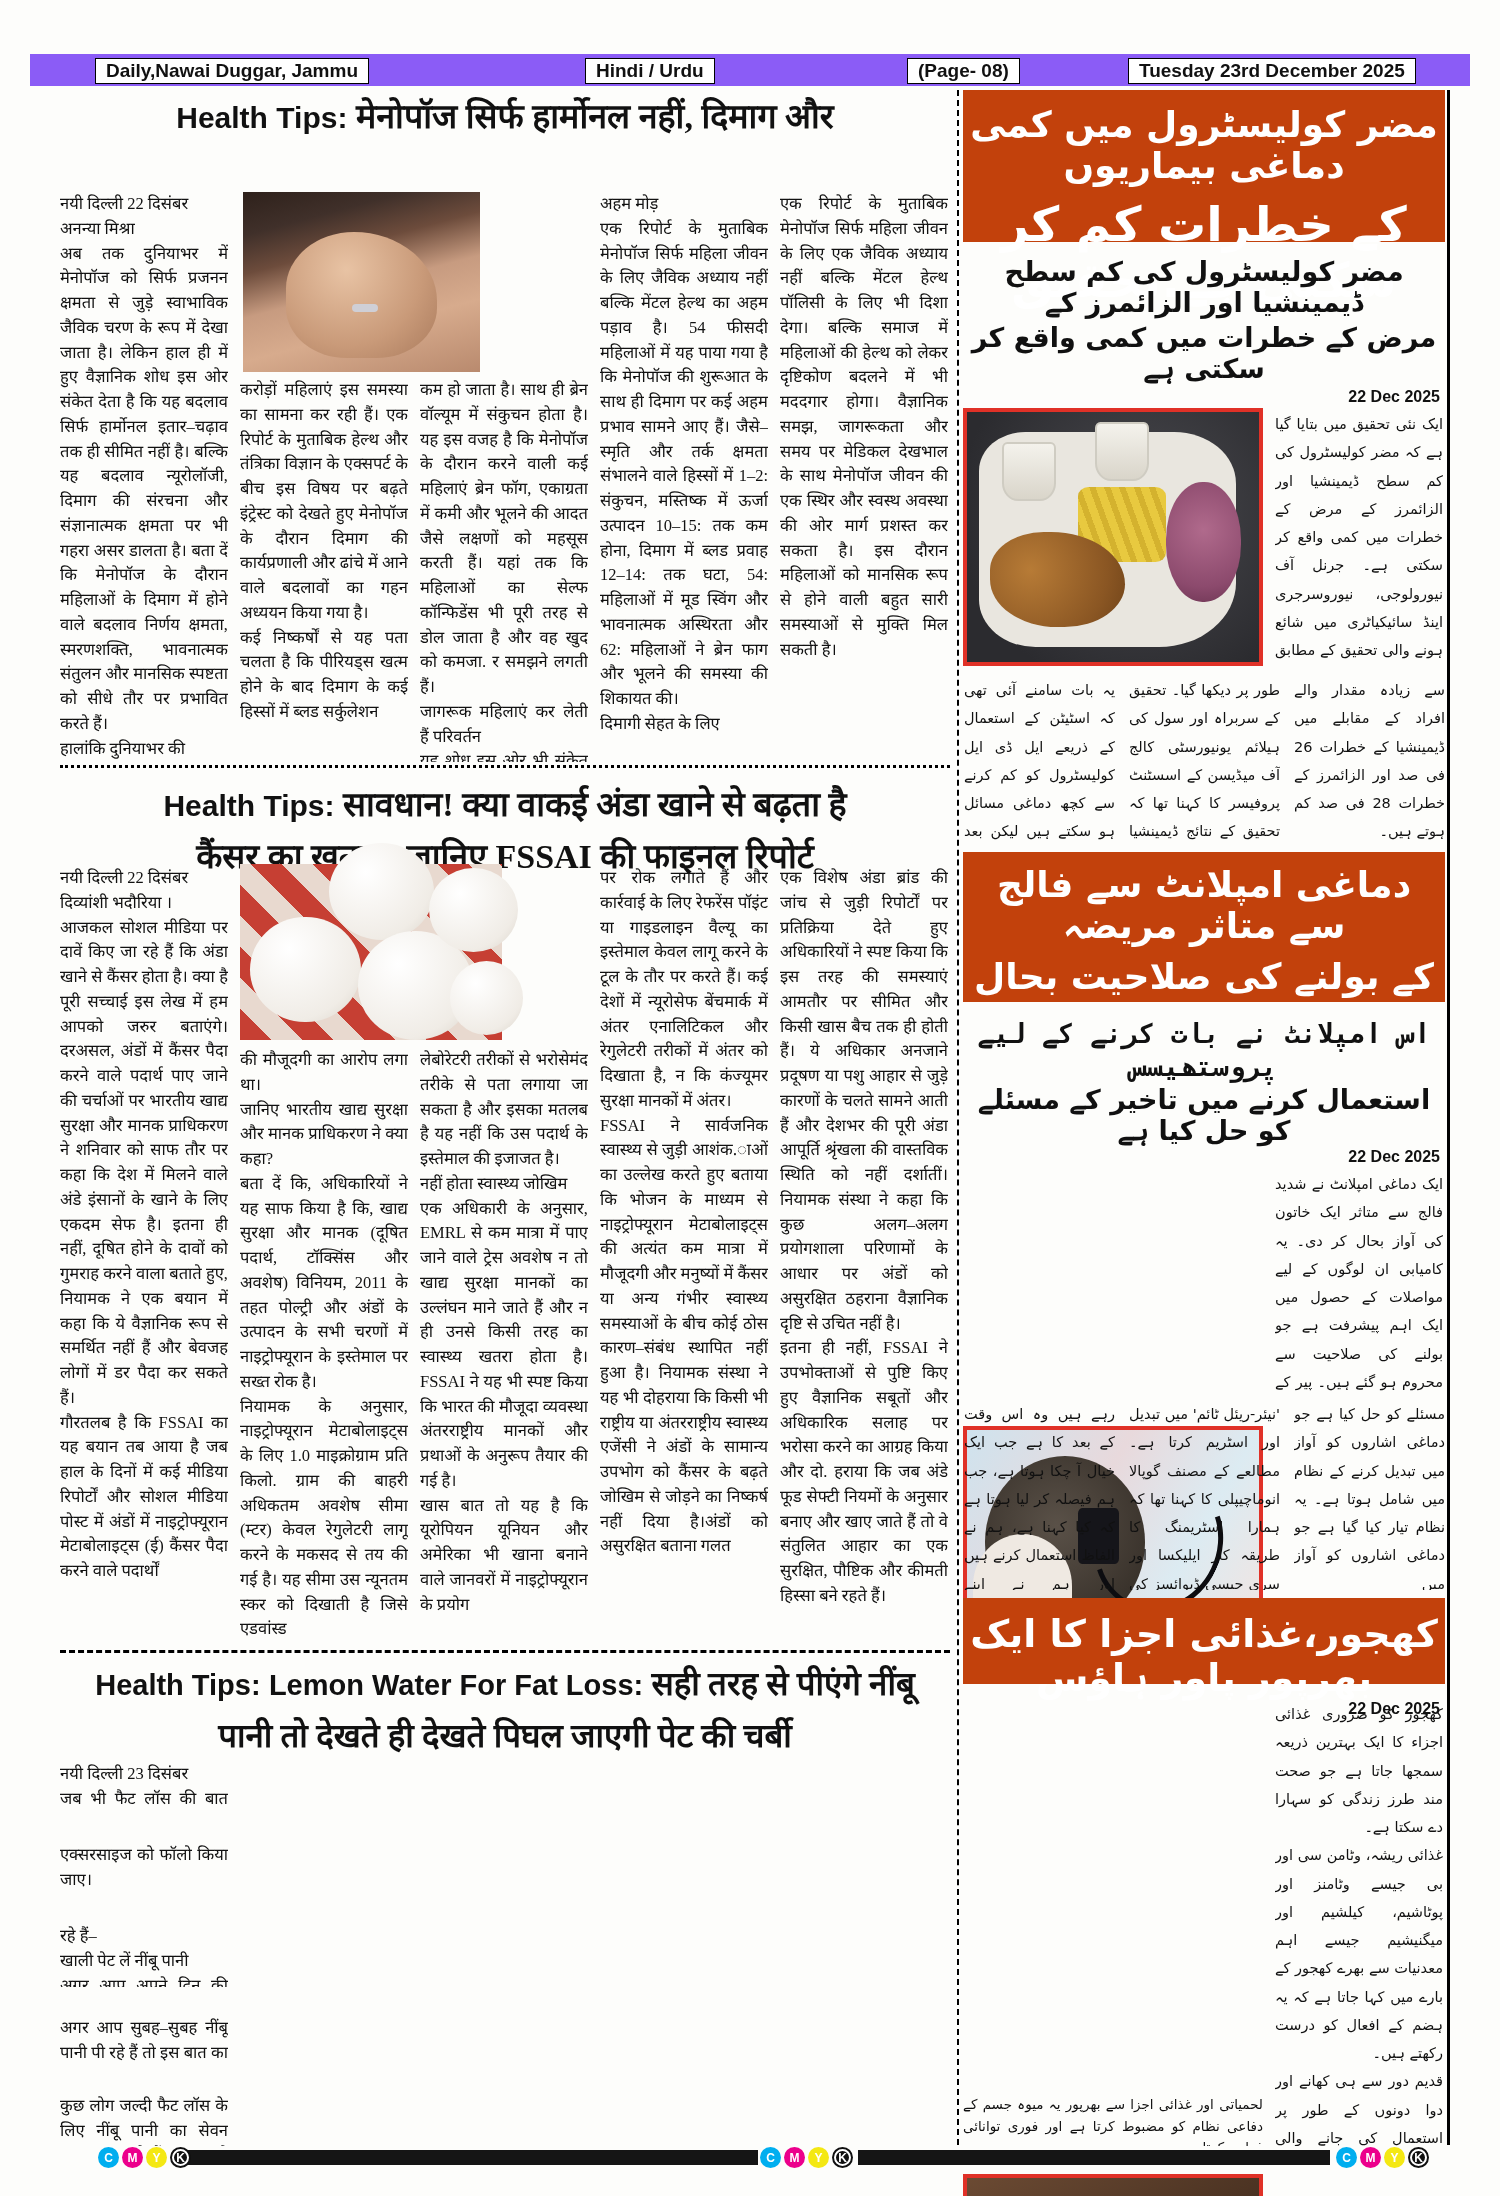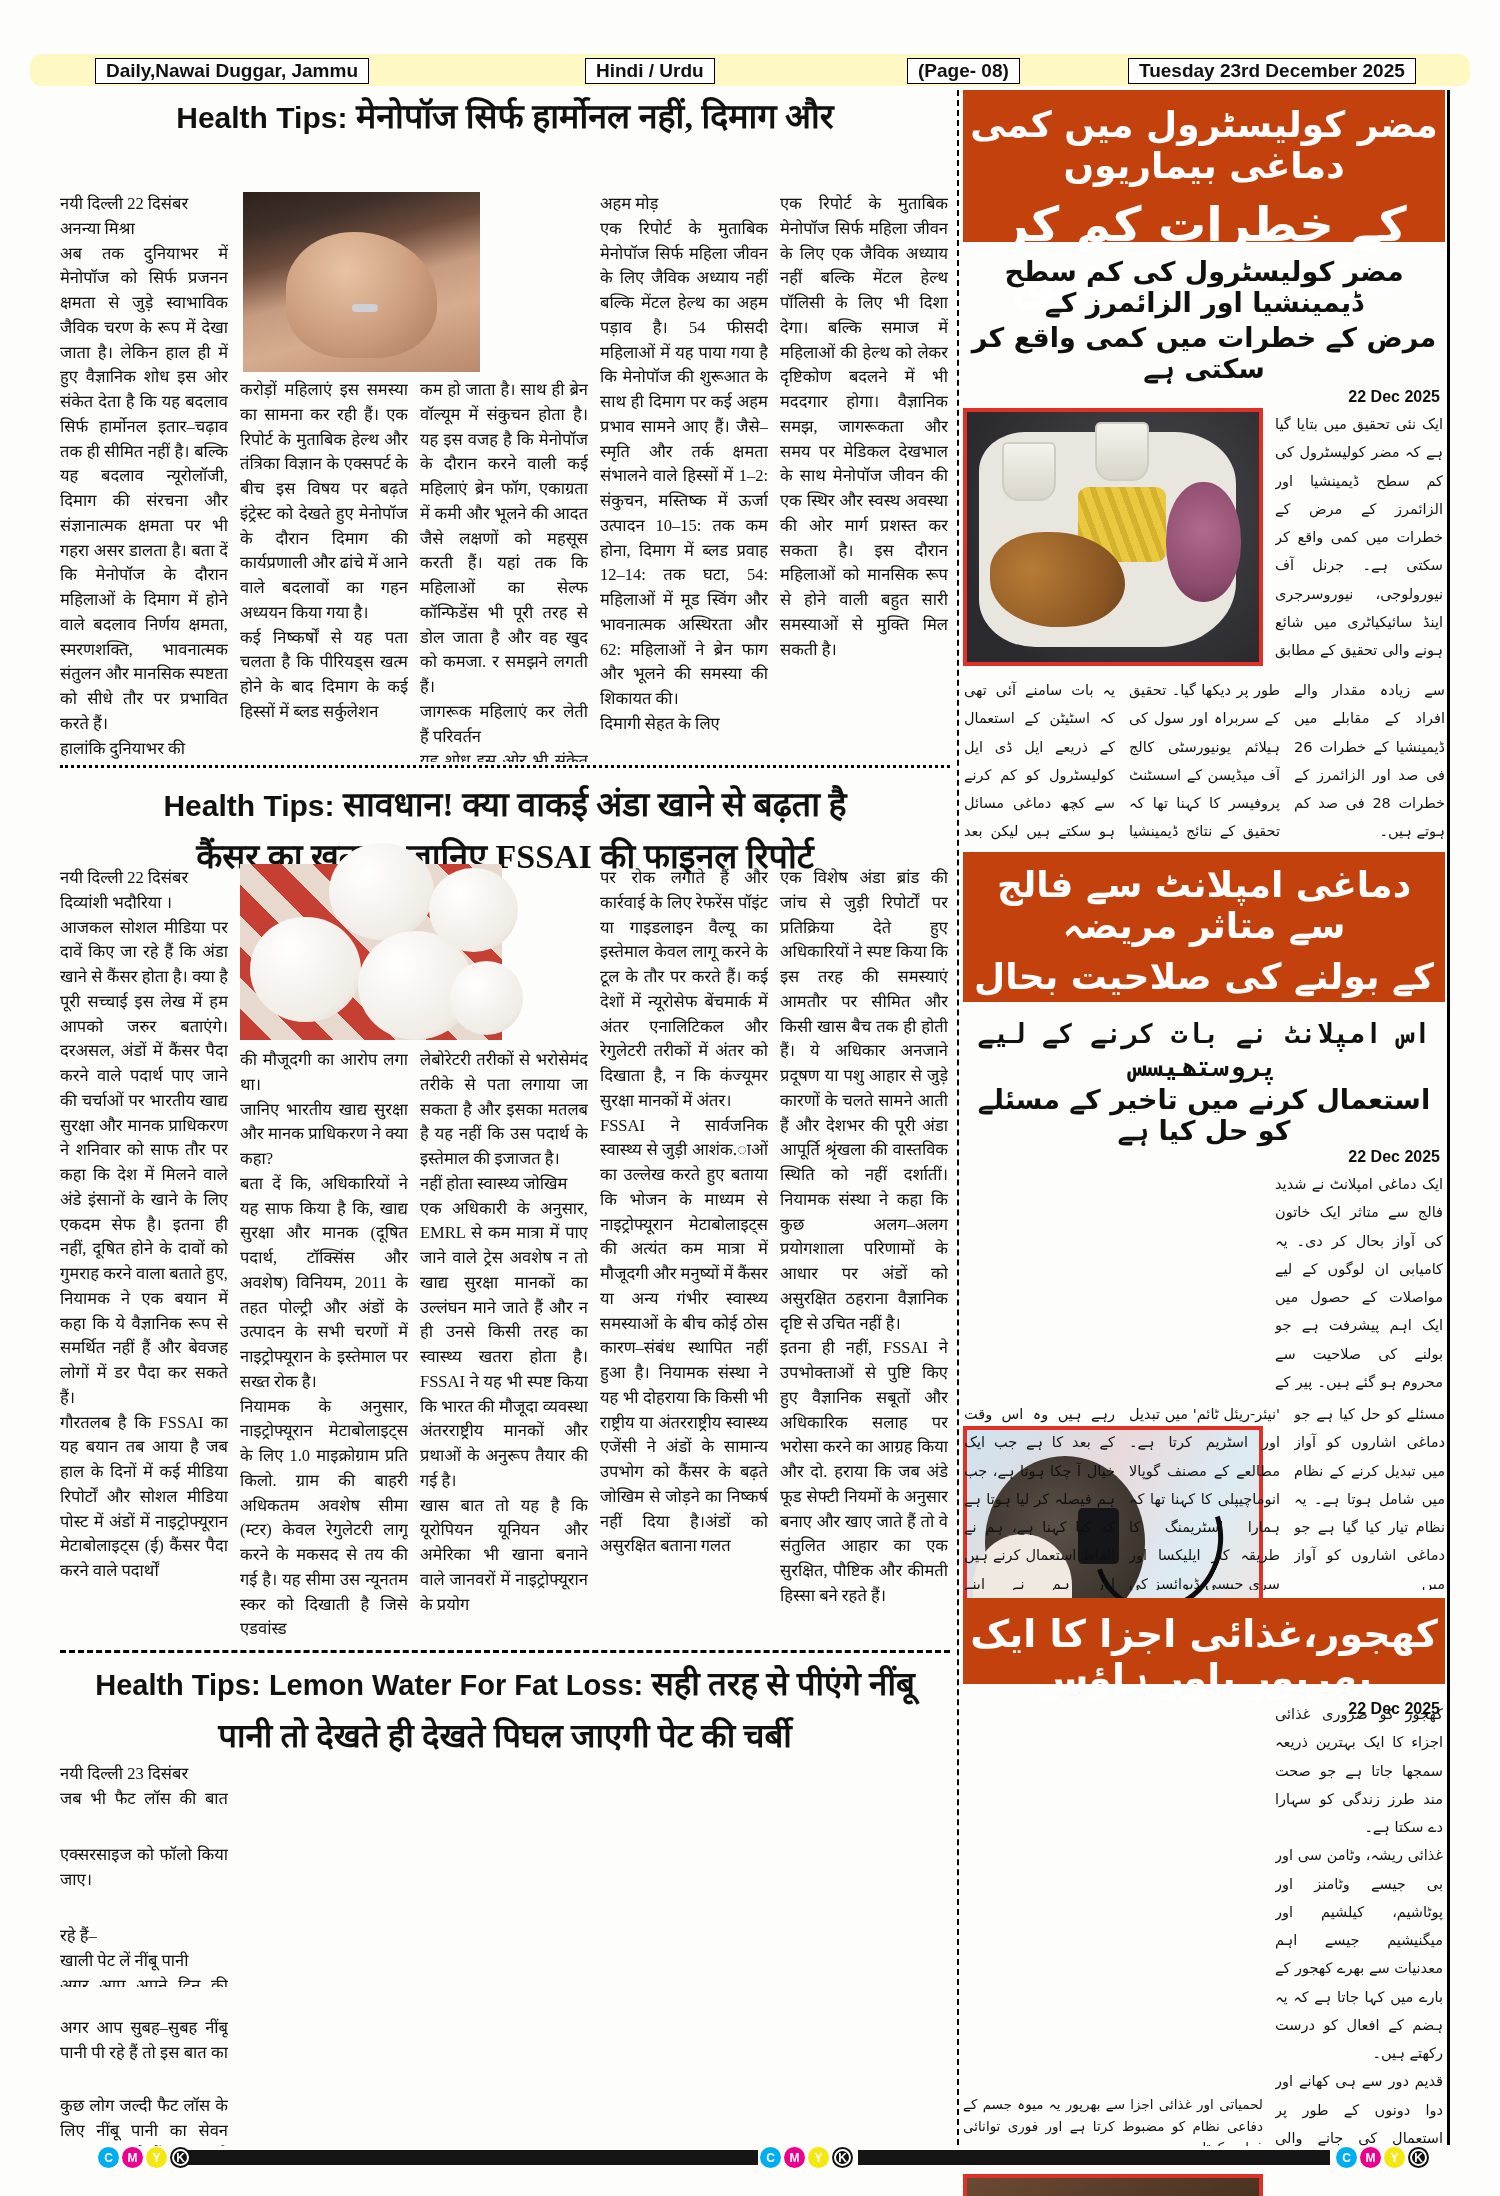--- a/index.html
+++ b/index.html
@@ -1,19 +1,19 @@
 <!DOCTYPE html>
 <html><head>
 <meta charset="utf-8">
 <style>
   html,body{margin:0;padding:0;background:#888;}
   .page{position:relative;width:1500px;height:2196px;background:#fdfdfb;margin:0 auto;overflow:hidden;
         font-family:"Liberation Serif", serif;color:#111;}
   
-  .masthead{position:absolute;left:30px;top:54px;width:1440px;height:32px;background:#fef9c3;border-radius:11px;}
+  .masthead{position:absolute;left:30px;top:54px;width:1440px;height:32px;background:#8b5cf6;}
   .mast-box{position:absolute;top:4px;background:#fff;border:1px solid #000;padding:1px 10px;
             font-family:"Liberation Sans",sans-serif;font-weight:bold;font-size:19px;white-space:nowrap;}
   
   .abs{position:absolute;}
   .hl-kicker{font-family:"Liberation Sans",sans-serif;font-weight:bold;}
   .headline{font-weight:bold;text-align:center;}
   .col{white-space:pre-line;text-align:justify;font-size:16.5px;line-height:1.5;overflow:hidden;}
   .dash-sep{border-top:3px dashed #000;}
   .dot-sep{border-top:3px dotted #000;}
   .vdiv{border-left:2px dashed #000;}

